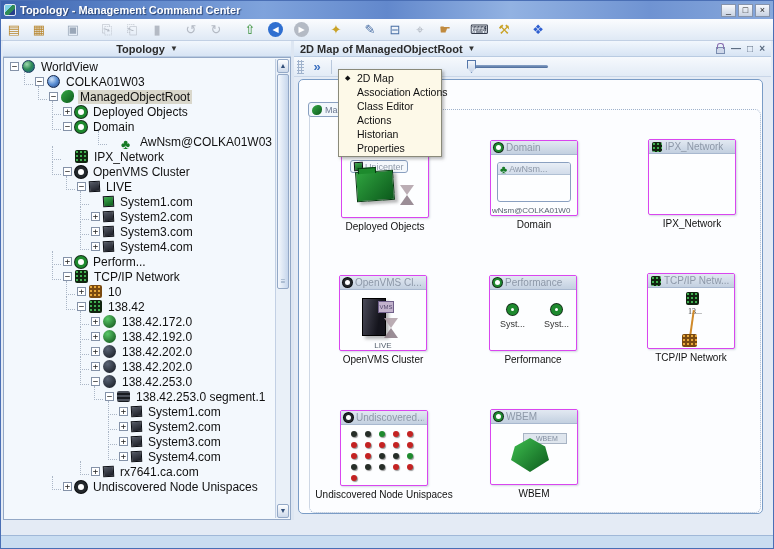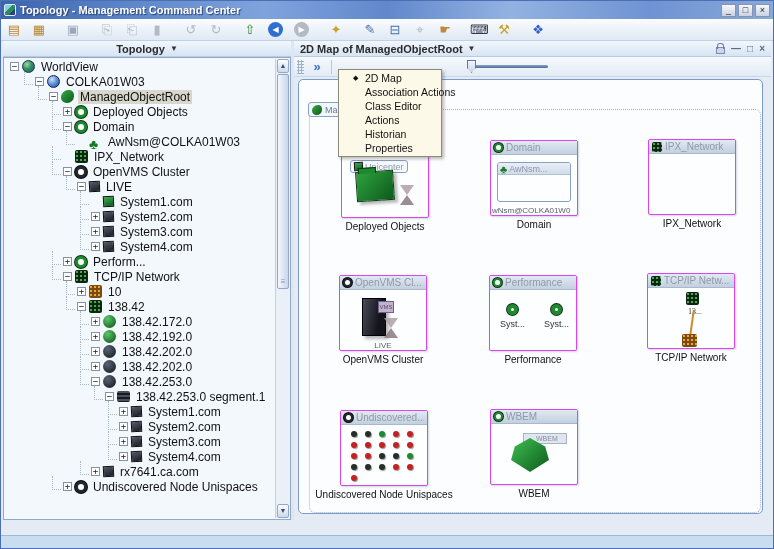--- a/index.html
+++ b/index.html
@@ -145,21 +145,21 @@
   .dotrow { display:flex; gap:8px; margin-bottom:5px; }
   .dot { width:6px; height:6px; border-radius:50%; box-shadow:1px 1px 1px rgba(40,40,40,.5); }
 
   .ghost { position:absolute; right:10px; top:9px; width:44px; height:11px; background:#dfe6ee; border:1px solid #a8b4c4;
     font-size:7px; color:#828ea0; padding-left:12px; overflow:hidden; line-height:10px; }
   .gem { position:absolute; left:20px; top:14px; width:38px; height:34px; background:linear-gradient(135deg,#3fc050,#0c5a1c);
     clip-path:polygon(50% 0,90% 25%,100% 65%,50% 100%,0 65%,10% 25%); box-shadow:3px 3px 3px rgba(80,80,80,.4); }
 
   
   .viewmenu { position:absolute; left:337px; top:68px; width:104px; background:#fdf9e8; border:1px solid #8a8a7a;
-    box-shadow:2px 2px 3px rgba(60,60,60,.35); z-index:50; padding:1px 8px; }
+    box-shadow:2px 2px 3px rgba(60,60,60,.35); z-index:50; padding:1px 0; }
   .vmitem { height:14px; display:flex; align-items:center; font-size:10.5px; color:#111; padding-left:18px; position:relative; white-space:nowrap; }
   .vmitem .bullet { position:absolute; left:6px; font-size:7px; color:#111; }
 
   
   .statusbar { position:absolute; left:0; right:0; bottom:0; height:13px; background:#c9ddf1; border-top:1px solid #a0b8d8; }
 </style>
 </head>
 <body>
 
 <div class="win">
@@ -246,21 +246,21 @@
               <span class="texp">+</span>
               <span class="ti ring-g"></span>
               <span class="tlabel">Deployed Objects</span>
             </div>
             <div class="trow" style="padding-left: 48px;">
               <span class="elbow"></span>
               <span class="texp">−</span>
               <span class="ti ring-g"></span>
               <span class="tlabel">Domain</span>
             </div>
-            <div class="trow" style="padding-left: 62px;">
+            <div class="trow" style="padding-left: 94px;">
               <span class="elbow"></span>
               <span class="tspacer"></span>
               <span class="ti tree-g"></span>
               <span class="tlabel">AwNsm@COLKA01W03</span>
             </div>
             <div class="trow" style="padding-left: 48px;">
               <span class="elbow"></span>
               <span class="tspacer"></span>
               <span class="ti grid-d"></span>
               <span class="tlabel">IPX_Network</span>

